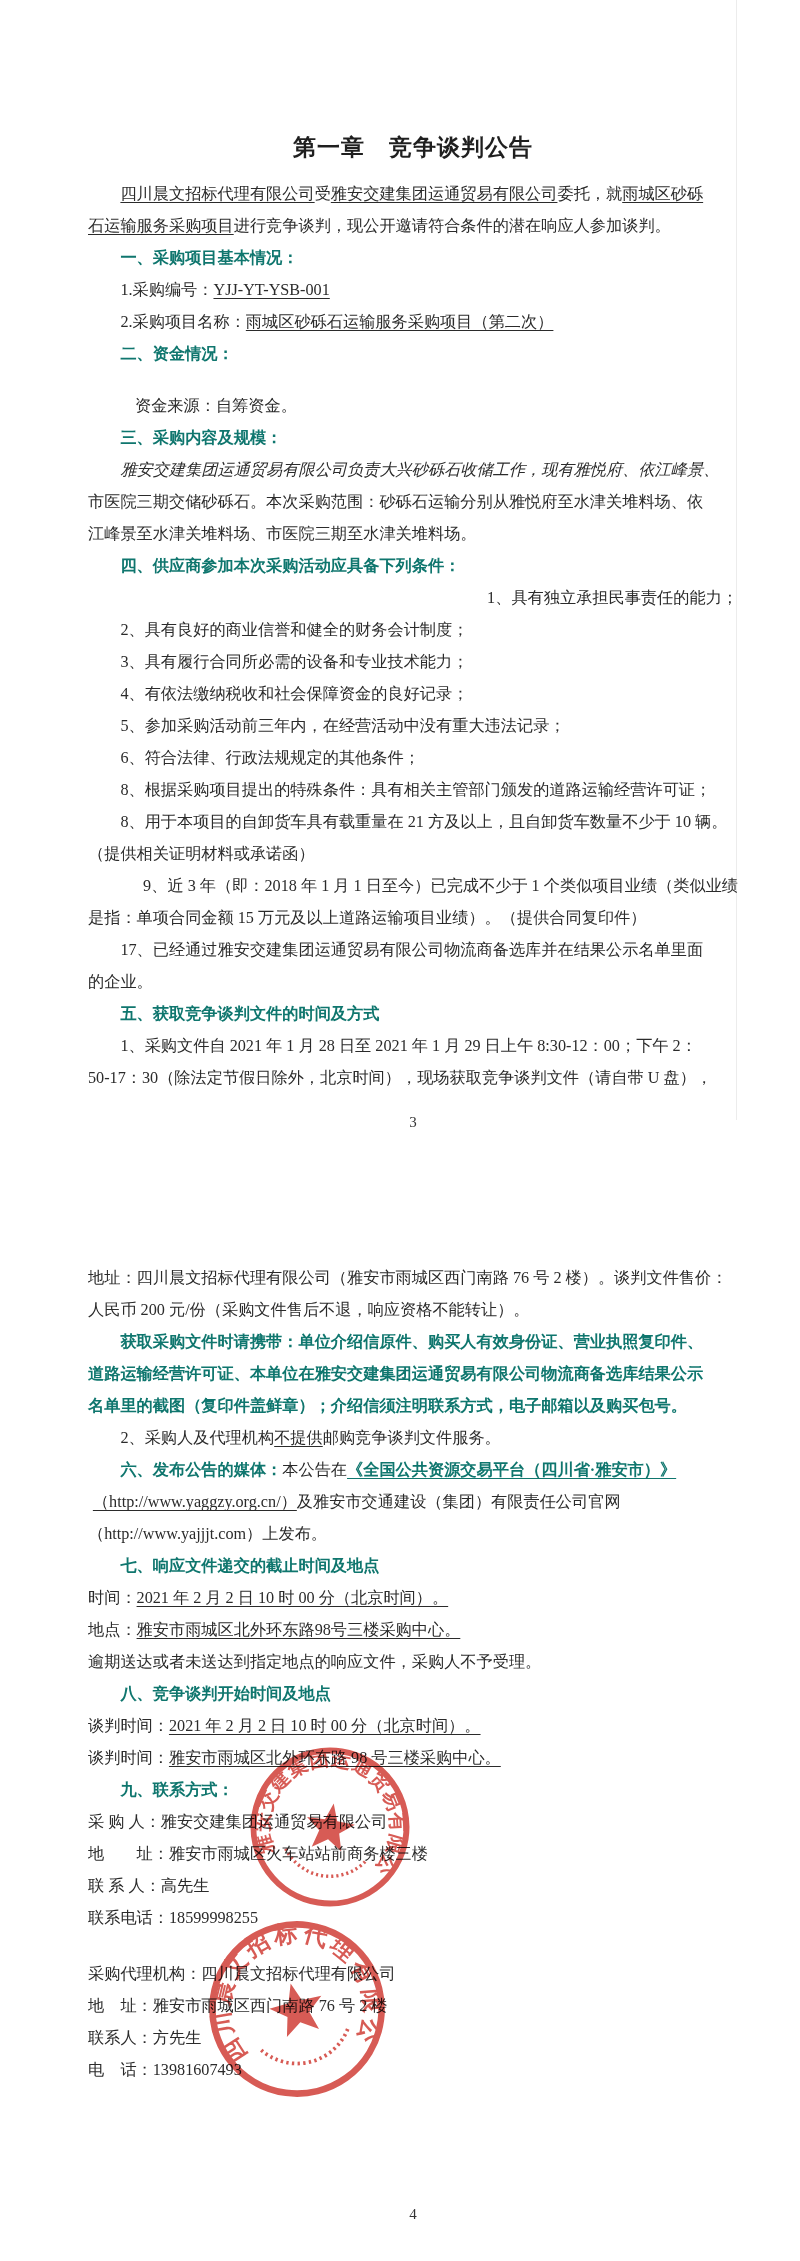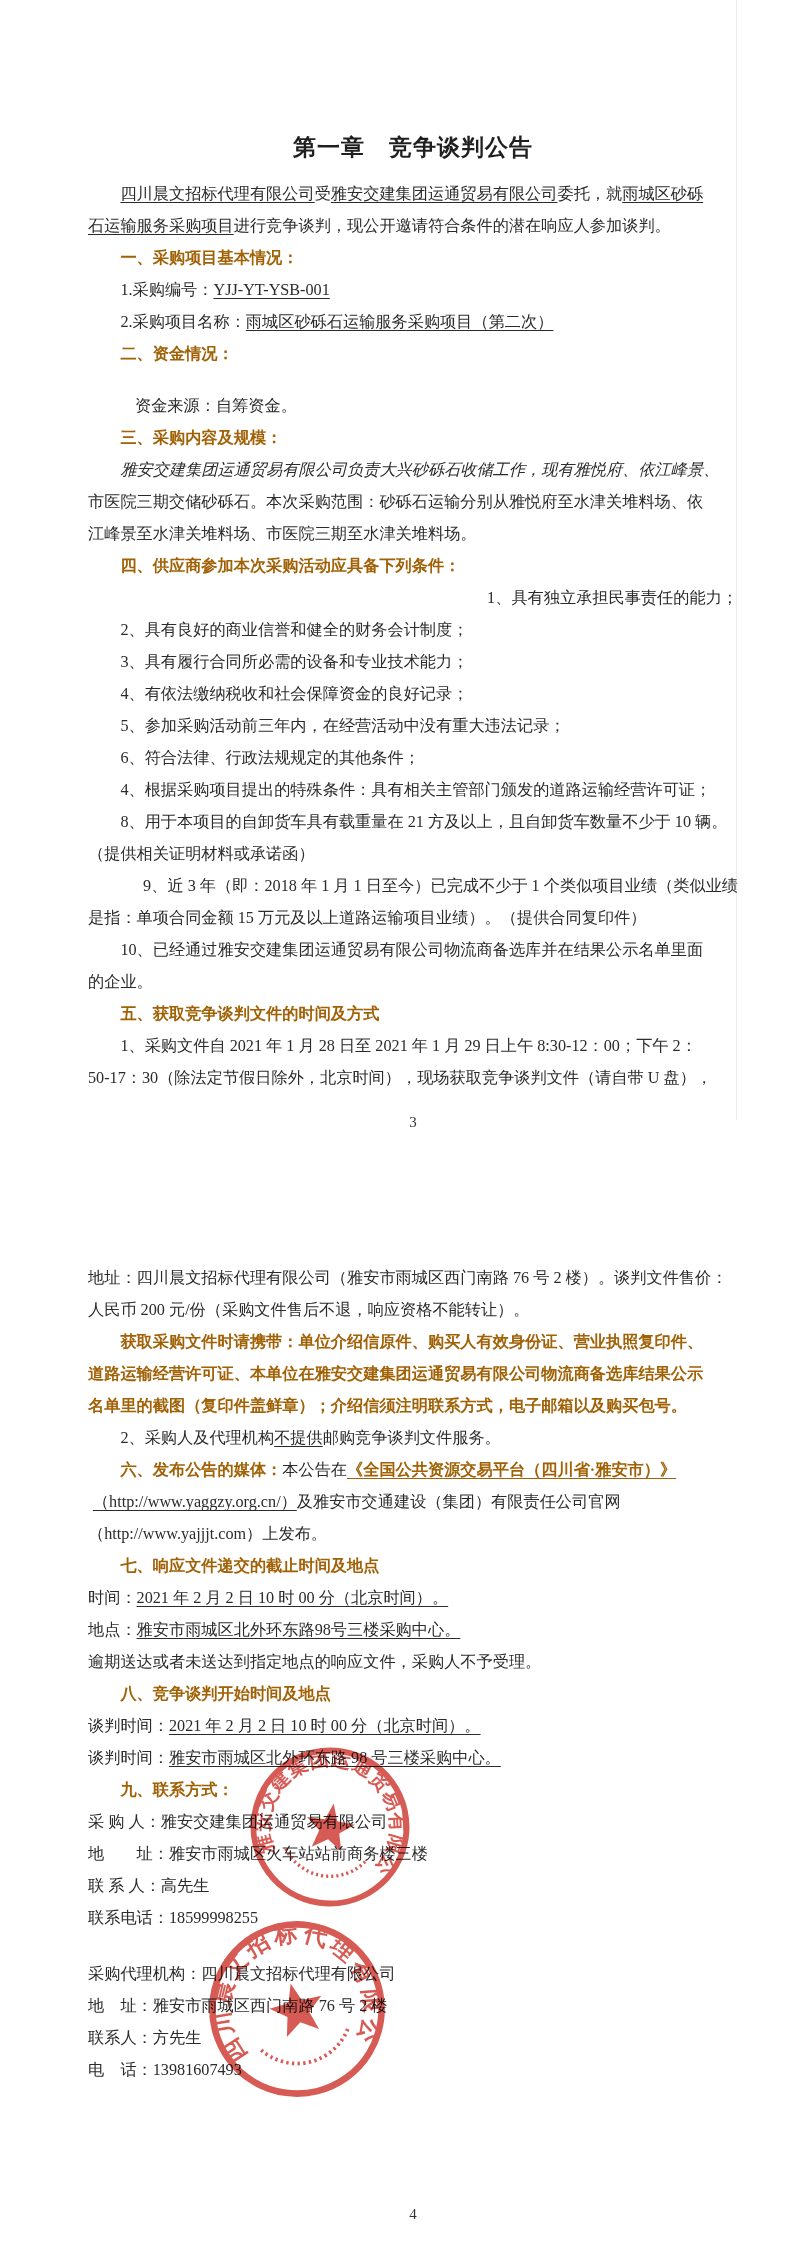--- a/index.html
+++ b/index.html
@@ -28,21 +28,21 @@
     text-align:center;letter-spacing:1px;
     line-height:40px;
     color:#1f1f1f;
   }
   .tline{
     font-size:16.2px;
     line-height:32px;
     white-space:nowrap;
     color:#2b2b2b;
   }
-  .tline .b{font-weight:700;color:#a16207;}
+  .tline .b{font-weight:700;color:#0f766e;}
   .tline .u{text-decoration:underline;text-underline-offset:3px;text-decoration-thickness:1px;}
   .pagenum{
     font-size:15px;line-height:32px;text-align:center;color:#333;
   }
   .seal{
     position:absolute;
     mix-blend-mode:multiply;
     opacity:.82;
     pointer-events:none;
   }
@@ -68,26 +68,26 @@
         <div class="tline" style="text-indent: 2em; font-style: italic;"><span>雅安交建集团运通贸易有限公司负责大兴砂砾石收储工作，现有雅悦府、依江峰景、</span></div>
         <div class="tline"><span>市医院三期交储砂砾石。本次采购范围：砂砾石运输分别从雅悦府至水津关堆料场、依</span></div>
         <div class="tline"><span>江峰景至水津关堆料场、市医院三期至水津关堆料场。</span></div>
         <div class="tline" style="text-indent: 2em;"><span class="b">四、供应商参加本次采购活动应具备下列条件：</span></div>
         <div class="tline" style="text-indent: 2em; text-align: right;"><span>1、具有独立承担民事责任的能力；</span></div>
         <div class="tline" style="text-indent: 2em;"><span>2、具有良好的商业信誉和健全的财务会计制度；</span></div>
         <div class="tline" style="text-indent: 2em;"><span>3、具有履行合同所必需的设备和专业技术能力；</span></div>
         <div class="tline" style="text-indent: 2em;"><span>4、有依法缴纳税收和社会保障资金的良好记录；</span></div>
         <div class="tline" style="text-indent: 2em;"><span>5、参加采购活动前三年内，在经营活动中没有重大违法记录；</span></div>
         <div class="tline" style="text-indent: 2em;"><span>6、符合法律、行政法规规定的其他条件；</span></div>
-        <div class="tline" style="text-indent: 2em;"><span>4、根据采购项目提出的特殊条件：具有相关主管部门颁发的道路运输经营许可证；</span></div>
+        <div class="tline" style="text-indent: 2em;"><span>8、根据采购项目提出的特殊条件：具有相关主管部门颁发的道路运输经营许可证；</span></div>
         <div class="tline" style="text-indent: 2em;"><span>8、用于本项目的自卸货车具有载重量在 21 方及以上，且自卸货车数量不少于 10 辆。</span></div>
         <div class="tline"><span>（提供相关证明材料或承诺函）</span></div>
         <div class="tline" style="text-indent: 2em; text-align: right;"><span>9、近 3 年（即：2018 年 1 月 1 日至今）已完成不少于 1 个类似项目业绩（类似业绩</span></div>
         <div class="tline"><span>是指：单项合同金额 15 万元及以上道路运输项目业绩）。（提供合同复印件）</span></div>
-        <div class="tline" style="text-indent: 2em;"><span>10、已经通过雅安交建集团运通贸易有限公司物流商备选库并在结果公示名单里面</span></div>
+        <div class="tline" style="text-indent: 2em;"><span>17、已经通过雅安交建集团运通贸易有限公司物流商备选库并在结果公示名单里面</span></div>
         <div class="tline"><span>的企业。</span></div>
         <div class="tline" style="text-indent: 2em;"><span class="b">五、获取竞争谈判文件的时间及方式</span></div>
         <div class="tline" style="text-indent: 2em;"><span>1、采购文件自 2021 年 1 月 28 日至 2021 年 1 月 29 日上午 8:30-12：00；下午 2：</span></div>
         <div class="tline"><span>50-17：30（除法定节假日除外，北京时间），现场获取竞争谈判文件（请自带 U 盘），</span></div>
         <div style="height: 12px;"></div>
         <div class="pagenum">3</div>
         <div style="height: 124px;"></div>
         <div class="tline"><span>地址：四川晨文招标代理有限公司（雅安市雨城区西门南路 76 号 2 楼）。谈判文件售价：</span></div>
         <div class="tline"><span>人民币 200 元/份（采购文件售后不退，响应资格不能转让）。</span></div>
         <div class="tline" style="text-indent: 2em;"><span class="b">获取采购文件时请携带：单位介绍信原件、购买人有效身份证、营业执照复印件、</span></div>

